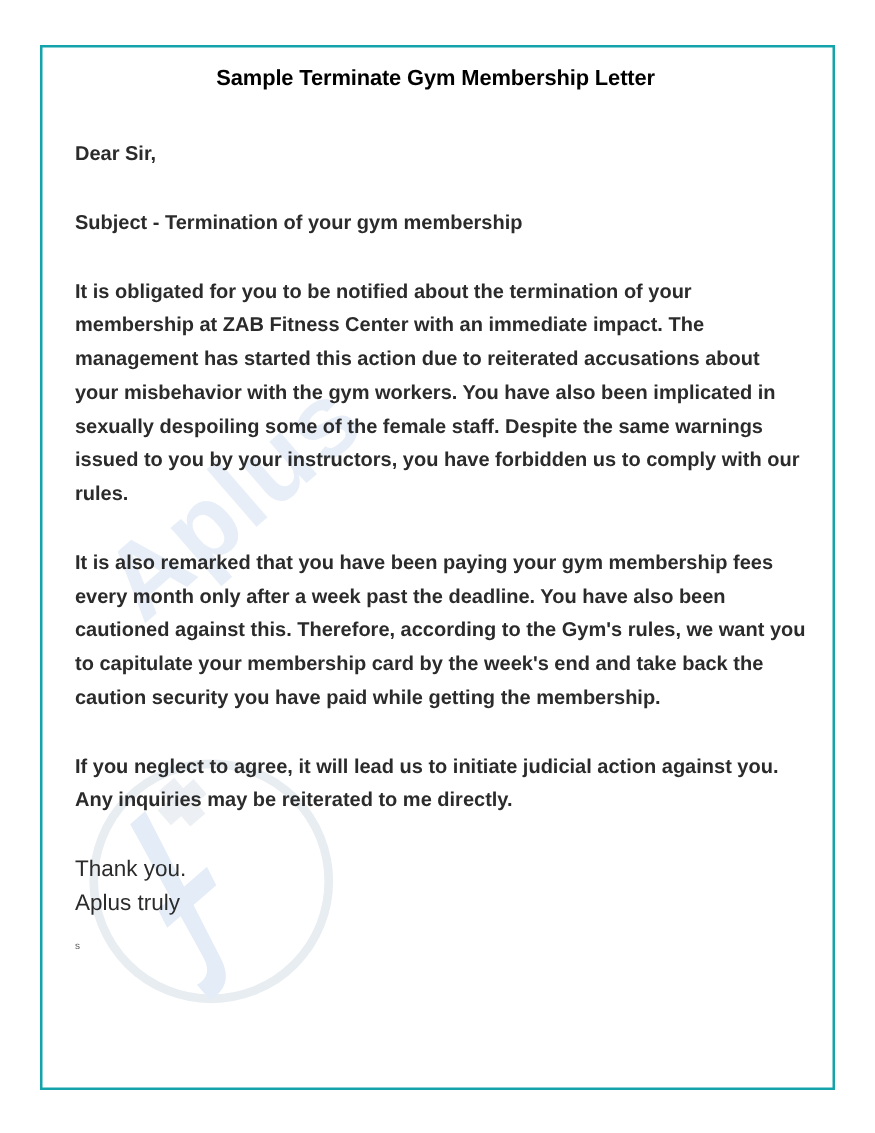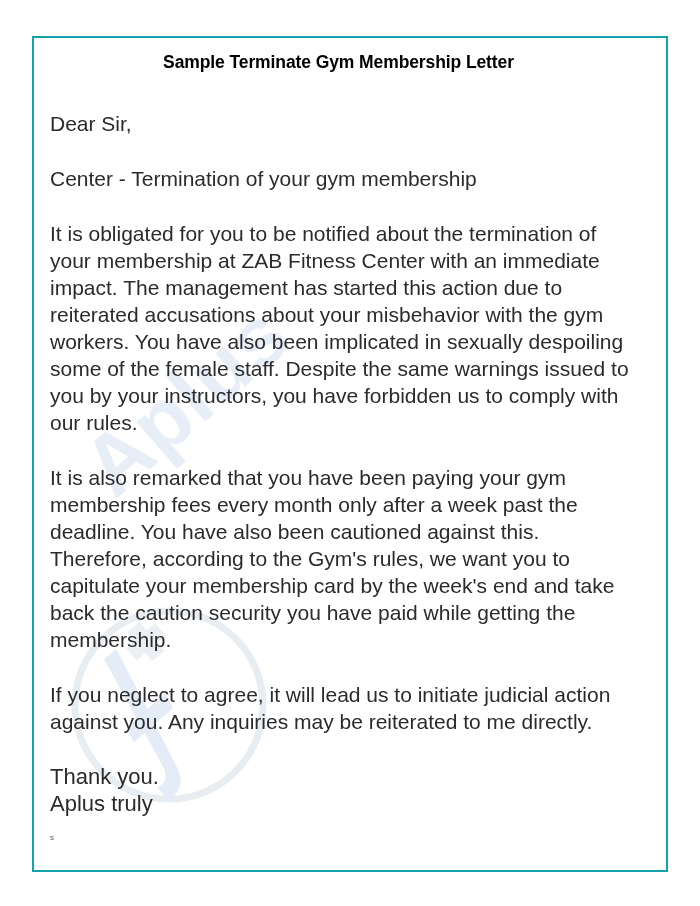--- a/index.html
+++ b/index.html
@@ -56,46 +56,46 @@
     height: 836px;
     border: 2px solid #14a3ab;
     box-sizing: border-box;
     z-index: 2;
     background: transparent;
   }
 
   
   #document-body {
     position: absolute;
-    left: 50px;
+    left: 60px;
     top: 52px;
     width: 585px;
     z-index: 3;
   }
 
   #letter-title {
     text-align: center;
     font-size: 17.5px;
     font-weight: bold;
     color: #000000;
     letter-spacing: -0.1px;
     margin: 0 0 37px 0;
     padding-right: 8px;
   }
 
   .letter-paragraph {
-    font-size: 21px;
+    font-size: 16px;
     line-height: 27px;
     color: #2b2b2b;
     margin: 0 0 28px 0;
-    font-weight: 400;
+    font-weight: 700;
   }
 
   #closing-block {
-    font-size: 22px;
+    font-size: 18px;
     line-height: 27px;
     color: #2b2b2b;
     margin: 0;
   }
   #closing-block div { white-space: nowrap; }
 
   #trailing-mark {
     font-size: 8px;
     color: #555555;
     margin-top: 16px;
@@ -121,21 +121,21 @@
 </div>
 
 <div id="document-frame"></div>
 
 <div id="document-body">
 
   <h1 id="letter-title">Sample Terminate Gym Membership Letter</h1>
 
   <p class="letter-paragraph">Dear Sir,</p>
 
-  <p class="letter-paragraph">Center - Termination of your gym membership</p>
+  <p class="letter-paragraph">Subject - Termination of your gym membership</p>
 
   <p class="letter-paragraph">It is obligated for you to be notified about the termination of your membership at ZAB Fitness Center with an immediate impact. The management has started this action due to reiterated accusations about your misbehavior with the gym workers. You have also been implicated in sexually despoiling some of the female staff. Despite the same warnings issued to you by your instructors, you have forbidden us to comply with our rules.</p>
 
   <p class="letter-paragraph">It is also remarked that you have been paying your gym membership fees every month only after a week past the deadline. You have also been cautioned against this. Therefore, according to the Gym's rules, we want you to capitulate your membership card by the week's end and take back the caution security you have paid while getting the membership.</p>
 
   <p class="letter-paragraph">If you neglect to agree, it will lead us to initiate judicial action against you. Any inquiries may be reiterated to me directly.</p>
 
   <div id="closing-block">
     <div>Thank you.</div>
     <div>Aplus truly</div>

